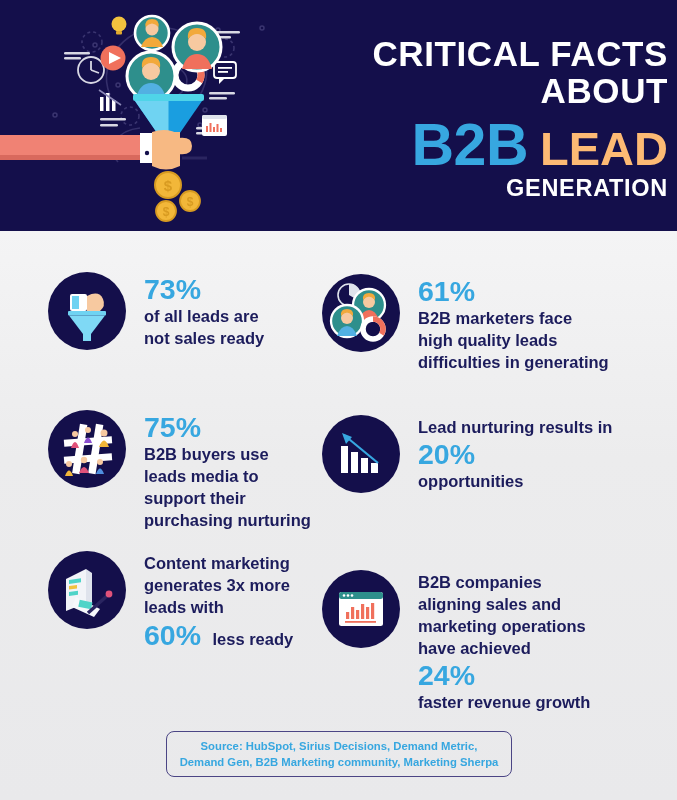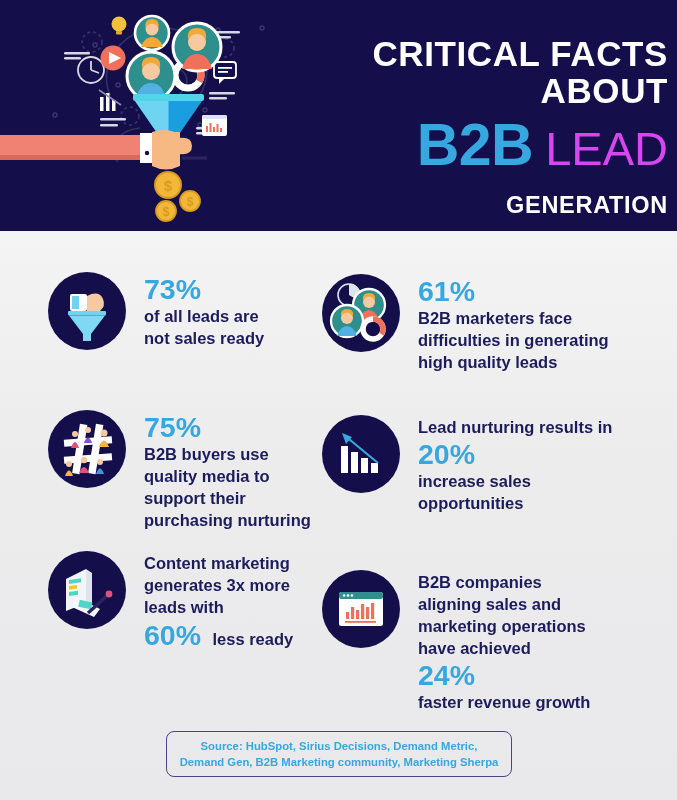--- a/index.html
+++ b/index.html
@@ -33,26 +33,26 @@
   .title-line2 {
     margin-top: 7px;
     line-height: 0.95;
     white-space: nowrap;
   }
   .title-b2b {
     font-size: 59px; font-weight: bold; color: #37a7e0;
     letter-spacing: -0.5px; vertical-align: baseline; text-align: right;
   }
   .title-lead {
-    font-size: 47px; font-weight: normal; color: #d946ef;
+    font-size: 47px; font-weight: bold; color: #fdba74;
     letter-spacing: 0px; margin-left: 12px; vertical-align: baseline;
   }
   .title-line3 {
     font-size: 23.5px; font-weight: bold; color: #ffffff;
-    letter-spacing: 0.7px; margin-top: 19px;
+    letter-spacing: 0.7px; margin-top: 2px;
   }
 
   
   .hero { position: absolute; left: 0; top: 0; width: 280px; height: 231px; }
 
   
   .body-area {
     position: absolute; left: 0; top: 231px;
     width: 677px; height: 569px;
     background: linear-gradient(180deg,#f4f4f5 0%, #ececed 40%, #e9e9eb 100%);
@@ -290,22 +290,22 @@
           </g>
           <g>
             <circle cx="51" cy="55" r="10" fill="none" stroke="#ffffff" stroke-width="5.5"></circle>
             <path d="M51 45 A10 10 0 0 1 59.5 60.2" fill="none" stroke="#f0705c" stroke-width="5.5"></path>
           </g>
         </svg>
       </div>
       <div class="stat-text">
         <div class="pct">61%</div>
         <div class="stat-line">B2B marketers face</div>
+        <div class="stat-line">high quality leads</div>
         <div class="stat-line">difficulties in generating</div>
-        <div class="stat-line">high quality leads</div>
       </div>
     </div>
 
     <div class="stat" id="stat-3">
       <div class="stat-icon">
         <svg viewBox="0 0 78 78" width="78" height="78">
           <g fill="#ffffff">
             <rect x="28" y="14" width="7.5" height="50" transform="rotate(9 31.75 39)"></rect>
             <rect x="44" y="14" width="7.5" height="50" transform="rotate(9 47.75 39)"></rect>
             <rect x="16" y="28" width="48" height="7" transform="rotate(-4 40 31.5)"></rect>
@@ -323,21 +323,21 @@
             <circle cx="36" cy="50" r="3.2" fill="#f7c9a0"></circle>
             <path d="M31 63 q5 -12 10 0 z" fill="#e0527a"></path>
             <circle cx="52" cy="52" r="3" fill="#f7c9a0"></circle>
             <path d="M48 64 q4 -11 8 0 z" fill="#4f8fe0"></path>
           </g>
         </svg>
       </div>
       <div class="stat-text">
         <div class="pct">75%</div>
         <div class="stat-line">B2B buyers use</div>
-        <div class="stat-line">quality media to</div>
+        <div class="stat-line">leads media to</div>
         <div class="stat-line">support their</div>
         <div class="stat-line">purchasing nurturing</div>
       </div>
     </div>
 
     <div class="stat" id="stat-4">
       <div class="stat-icon">
         <svg viewBox="0 0 78 78" width="78" height="78">
           <g fill="#ffffff">
             <rect x="19" y="31" width="7" height="27"></rect>
@@ -345,21 +345,20 @@
             <rect x="39" y="43" width="7" height="15"></rect>
             <rect x="49" y="48" width="7" height="10"></rect>
           </g>
           <path d="M56 48 L22 20" stroke="#37a7e0" stroke-width="2.2" fill="none"></path>
           <path d="M20 18 L30 22 L24 29 Z" fill="#37a7e0"></path>
         </svg>
       </div>
       <div class="stat-text">
         <div class="stat-line">Lead nurturing results in</div>
         <div class="pct">20%</div>
-        <div class="stat-line">increase sales</div>
         <div class="stat-line">opportunities</div>
       </div>
     </div>
 
     <div class="stat" id="stat-5">
       <div class="stat-icon">
         <svg viewBox="0 0 78 78" width="78" height="78">
           <path d="M18 28 L38 18 L38 52 L18 60 Z" fill="#f2f4f8"></path>
           <path d="M38 18 L44 22 L44 54 L38 52 Z" fill="#dfe3ec"></path>
           <g fill="#4fd4c8">

